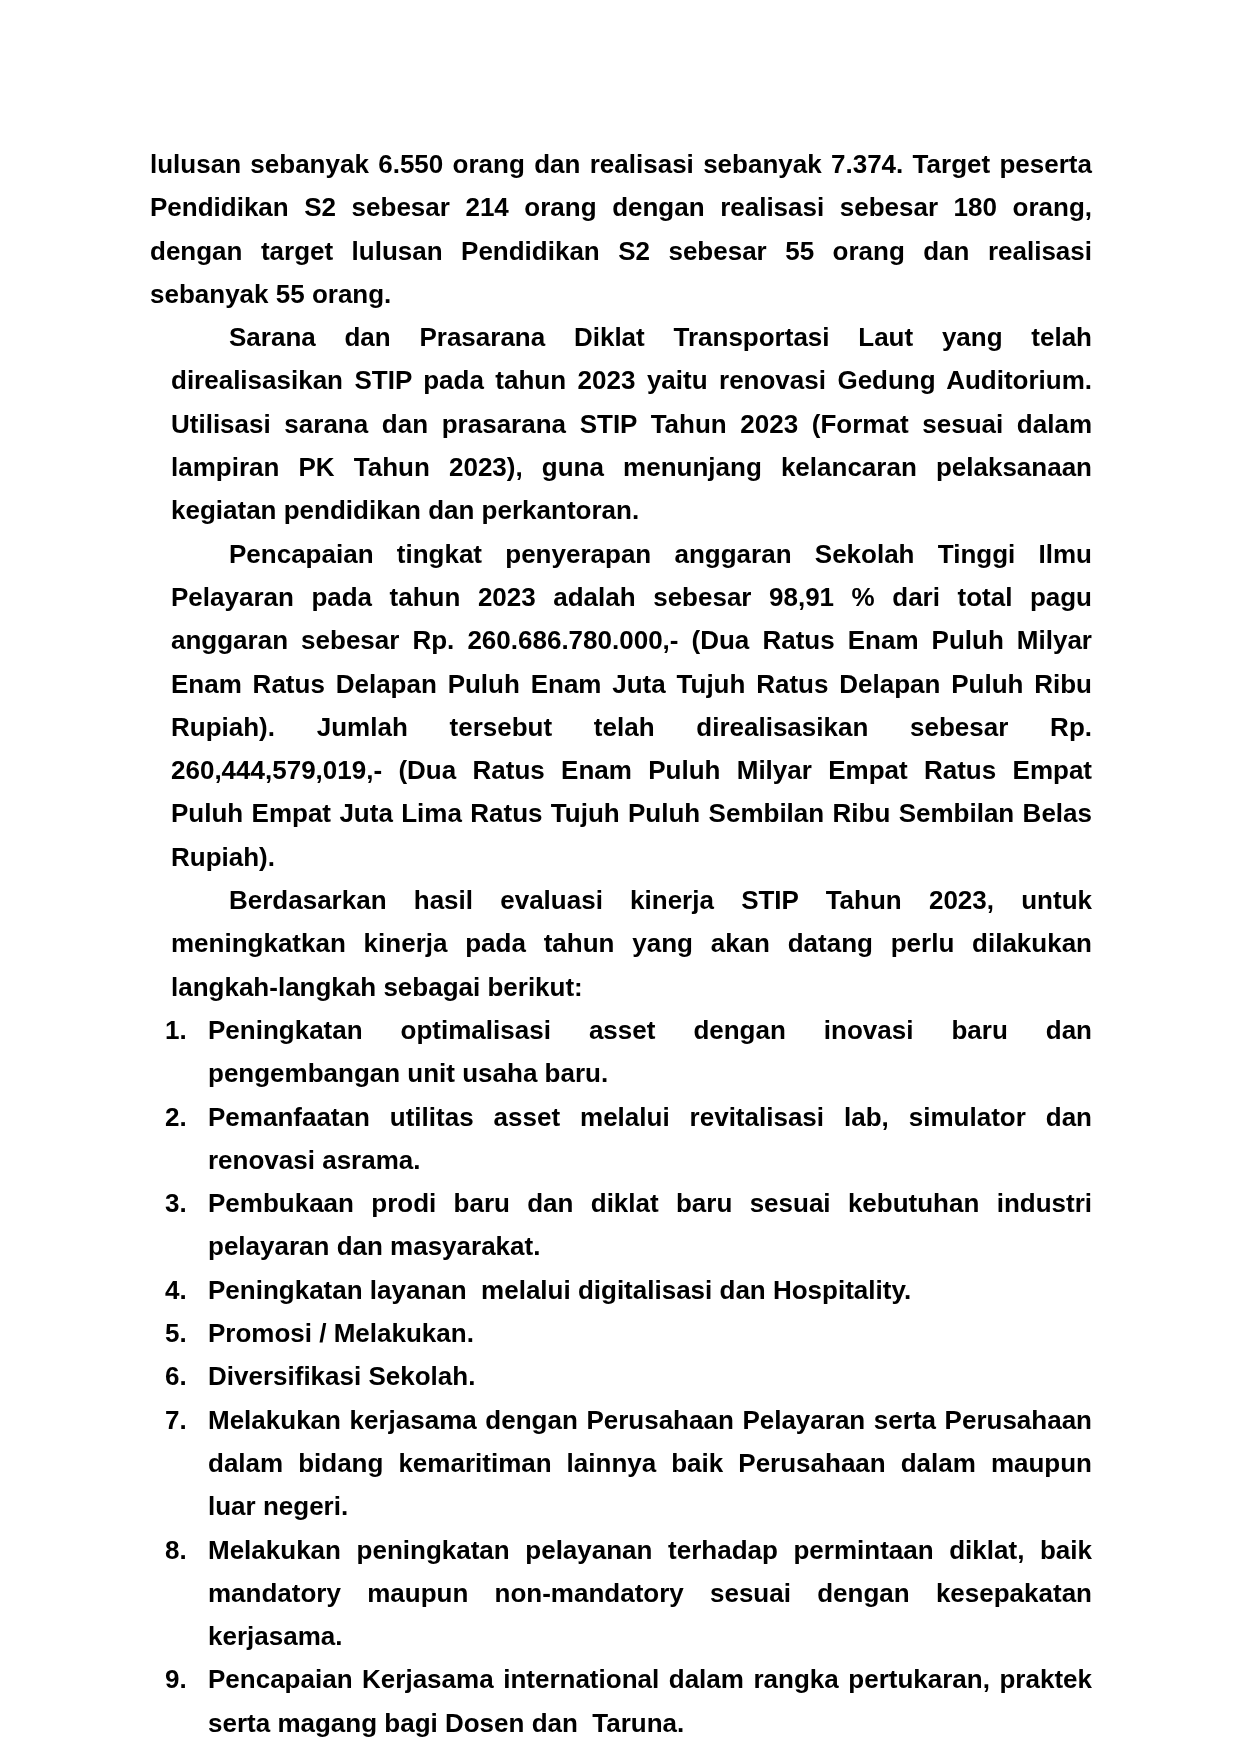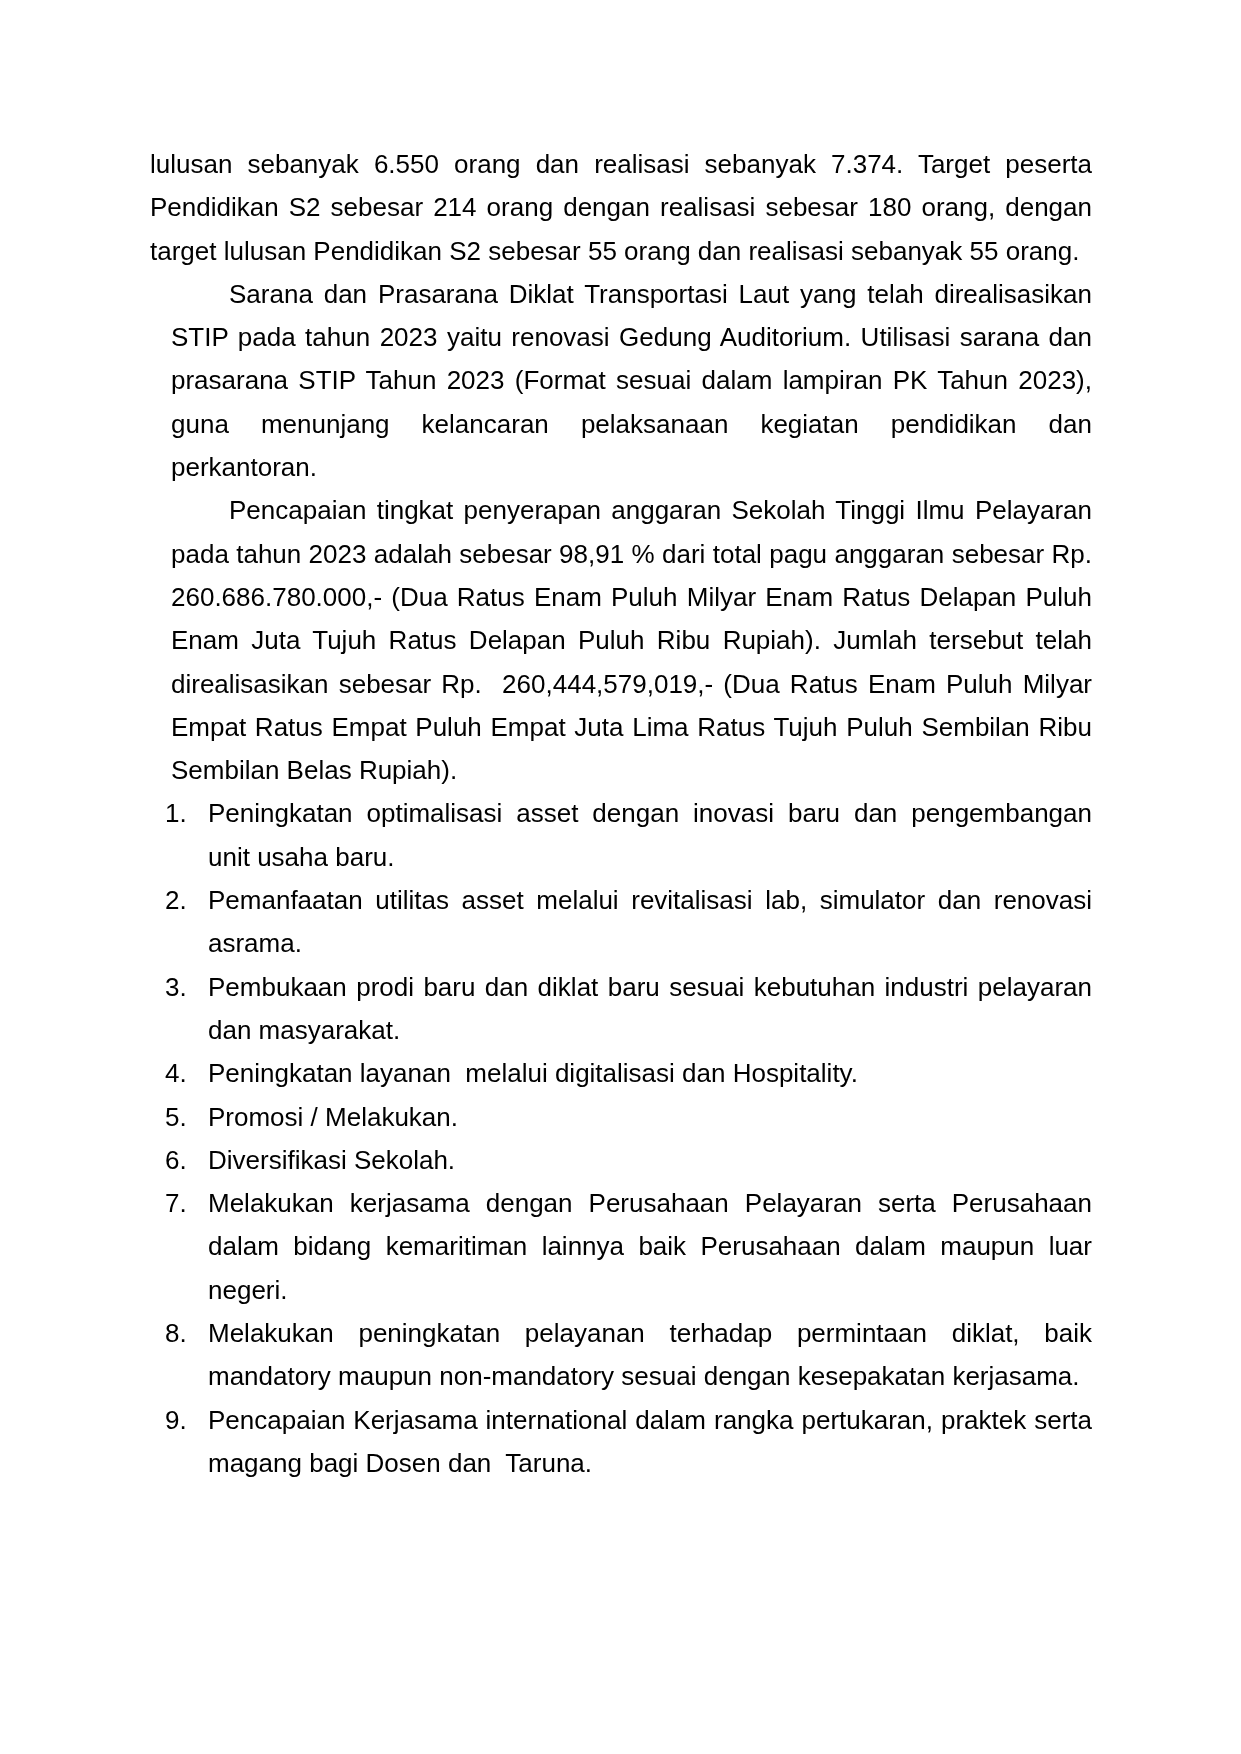--- a/index.html
+++ b/index.html
@@ -9,20 +9,21 @@
     background: #ffffff;
     font-family: "Liberation Sans", "DejaVu Sans", sans-serif;
   }
   .page {
     position: relative;
     width: 1241px;
     height: 1754px;
     background: #ffffff;
     overflow: hidden;
     color: #000000;
+    font-weight: bold;
   }
   .content {
     position: absolute;
     left: 150px;
     top: 143px;
     width: 942px;
     font-size: 26px;
     line-height: 43.3px;
     color: #000000;
   }
@@ -65,20 +66,21 @@
 <div class="page">
 
   <div class="content">
 
     <p class="para">lulusan sebanyak 6.550 orang dan realisasi sebanyak 7.374. Target peserta Pendidikan S2 sebesar 214 orang dengan realisasi sebesar 180 orang, dengan target lulusan Pendidikan S2 sebesar 55 orang dan realisasi sebanyak 55 orang.</p>
 
     <p class="para indent">Sarana dan Prasarana Diklat Transportasi Laut yang telah direalisasikan STIP pada tahun 2023 yaitu renovasi Gedung Auditorium. Utilisasi sarana dan prasarana STIP Tahun 2023 (Format sesuai dalam lampiran PK Tahun 2023), guna menunjang kelancaran pelaksanaan kegiatan pendidikan dan perkantoran.</p>
 
     <p class="para indent">Pencapaian tingkat penyerapan anggaran Sekolah Tinggi Ilmu Pelayaran pada tahun 2023 adalah sebesar 98,91 % dari total pagu anggaran sebesar Rp. 260.686.780.000,- (Dua Ratus Enam Puluh Milyar Enam Ratus Delapan Puluh Enam Juta Tujuh Ratus Delapan Puluh Ribu Rupiah). Jumlah tersebut telah direalisasikan sebesar Rp.  260,444,579,019,- (Dua Ratus Enam Puluh Milyar Empat Ratus Empat Puluh Empat Juta Lima Ratus Tujuh Puluh Sembilan Ribu Sembilan Belas Rupiah).</p>
 
+    <p class="para indent">Berdasarkan hasil evaluasi kinerja STIP Tahun 2023, untuk meningkatkan kinerja pada tahun yang akan datang perlu dilakukan langkah-langkah sebagai berikut:</p>
 
     <div>
       <div class="list-item">
         <span class="num">1.</span>
         <span class="item-text">Peningkatan optimalisasi asset dengan inovasi baru dan pengembangan unit usaha baru.</span>
       </div>
       <div class="list-item">
         <span class="num">2.</span>
         <span class="item-text">Pemanfaatan utilitas asset melalui revitalisasi lab, simulator dan renovasi asrama.</span>
       </div>

